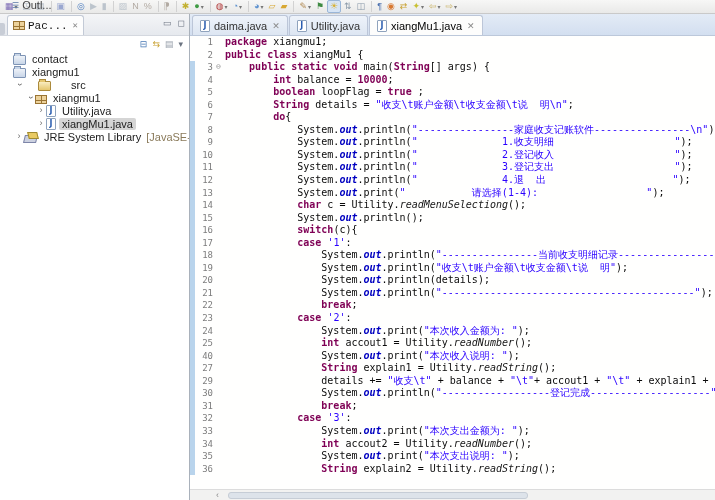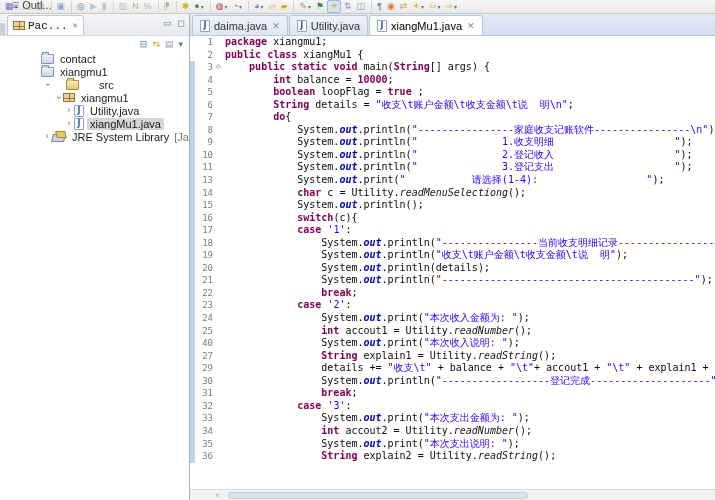--- a/index.html
+++ b/index.html
@@ -17,21 +17,21 @@
   
   .sidebar{width:190px;flex:0 0 190px;background:#ffffff;border-right:1px solid #a9b1bb;display:flex;flex-direction:column;}
   .vtabs{height:22px;background:linear-gradient(#f4f5f7,#e6e9ee);border-bottom:1px solid #d4d8df;display:flex;align-items:flex-end;font-size:11px;color:#333;position:relative;}
   .vtab{display:flex;align-items:center;gap:3px;height:20px;padding:0 5px;border-radius:3px 3px 0 0;color:#444;}
   .vtab.active{background:#fdfdfd;border:1px solid #c3cad6;border-bottom:none;color:#111;font-family:Liberation Mono, monospace;}
   .vtab .vclose{font-size:9px;color:#8a8a8a;margin-left:2px;}
   .vtab-frag{width:5px;height:12px;background:#c8cdd6;border-radius:0 2px 2px 0;margin-right:2px;}
   .winbtns{position:absolute;right:4px;top:4px;display:flex;gap:6px;font-size:9px;color:#6b7380;}
   .sb-toolbar{height:15px;display:flex;justify-content:flex-end;align-items:center;gap:5px;padding-right:6px;font-size:9px;}
   .tree{flex:1;padding-top:1px;font-size:11px;color:#1c1c1c;overflow:hidden;}
-  .trow{height:13px;display:flex;align-items:center;white-space:nowrap;margin-left:28px;}
+  .trow{height:13px;display:flex;align-items:flex-end;white-space:nowrap;}
   .arr{width:10px;flex:0 0 10px;text-align:center;font-size:9px;color:#6d6d6d;line-height:13px;}
   .arr.exp{transform:rotate(90deg);color:#333;}
   .tlabel{padding:0 3px;border-radius:2px;}
   .trow.sel .tlabel{background:#d5d5d5;}
   .tsuffix{color:#8a7a5a;margin-left:2px;}
   .tico{margin-right:3px;flex:0 0 auto;display:inline-block;}
   
   .i-proj{width:13px;height:10px;background:linear-gradient(#eef2f8,#c9d6e8);border:1px solid #7e94b5;border-radius:1px;position:relative;}
   .i-proj::before{content:"";position:absolute;top:-3px;left:0;width:5px;height:2px;background:#c9d6e8;border:1px solid #7e94b5;border-bottom:none;}
   .i-src{width:13px;height:10px;background:linear-gradient(#f9ecc0,#e5c66e);border:1px solid #ab8a3c;border-radius:1px;position:relative;}
@@ -264,20 +264,21 @@
           <div class="cl"><span class="strip"></span><span class="ln">2</span><span class="fold"></span><span class="ct"><span class="k">public</span><span class="p"> </span><span class="k">class</span><span class="p"> xiangMu1 {</span></span></div>
           <div class="cl rng"><span class="strip"></span><span class="ln">3</span><span class="fold">⊖</span><span class="ct"><span class="p">    </span><span class="k">public</span><span class="p"> </span><span class="k">static</span><span class="p"> </span><span class="k">void</span><span class="p"> main(</span><span class="k">String</span><span class="p">[] args) {</span></span></div>
           <div class="cl rng"><span class="strip"></span><span class="ln">4</span><span class="fold"></span><span class="ct"><span class="p">        </span><span class="k">int</span><span class="p"> balance = </span><span class="n">10000</span><span class="p">;</span></span></div>
           <div class="cl rng"><span class="strip"></span><span class="ln">5</span><span class="fold"></span><span class="ct"><span class="p">        </span><span class="k">boolean</span><span class="p"> loopFlag = </span><span class="k">true</span><span class="p"> ;</span></span></div>
           <div class="cl rng"><span class="strip"></span><span class="ln">6</span><span class="fold"></span><span class="ct"><span class="p">        </span><span class="k">String</span><span class="p"> details = </span><span class="s">"收支\t账户金额\t收支金额\t说  明\n"</span><span class="p">;</span></span></div>
           <div class="cl rng"><span class="strip"></span><span class="ln">7</span><span class="fold"></span><span class="ct"><span class="p">        </span><span class="k">do</span><span class="p">{</span></span></div>
           <div class="cl rng"><span class="strip"></span><span class="ln">8</span><span class="fold"></span><span class="ct"><span class="p">            System.</span><span class="f">out</span><span class="p">.println(</span><span class="s">"----------------家庭收支记账软件----------------\n"</span><span class="p">);</span></span></div>
           <div class="cl rng"><span class="strip"></span><span class="ln">9</span><span class="fold"></span><span class="ct"><span class="p">            System.</span><span class="f">out</span><span class="p">.println(</span><span class="s">"              1.收支明细                    "</span><span class="p">);</span></span></div>
           <div class="cl rng"><span class="strip"></span><span class="ln">10</span><span class="fold"></span><span class="ct"><span class="p">            System.</span><span class="f">out</span><span class="p">.println(</span><span class="s">"              2.登记收入                    "</span><span class="p">);</span></span></div>
           <div class="cl rng"><span class="strip"></span><span class="ln">11</span><span class="fold"></span><span class="ct"><span class="p">            System.</span><span class="f">out</span><span class="p">.println(</span><span class="s">"              3.登记支出                    "</span><span class="p">);</span></span></div>
+          <div class="cl rng"><span class="strip"></span><span class="ln">12</span><span class="fold"></span><span class="ct"><span class="p">            System.</span><span class="f">out</span><span class="p">.println(</span><span class="s">"              4.退  出                     "</span><span class="p">);</span></span></div>
           <div class="cl rng"><span class="strip"></span><span class="ln">13</span><span class="fold"></span><span class="ct"><span class="p">            System.</span><span class="f">out</span><span class="p">.print(</span><span class="s">"           请选择(1-4):                  "</span><span class="p">);</span></span></div>
           <div class="cl rng"><span class="strip"></span><span class="ln">14</span><span class="fold"></span><span class="ct"><span class="p">            </span><span class="k">char</span><span class="p"> c = Utility.</span><span class="m">readMenuSelectiong</span><span class="p">();</span></span></div>
           <div class="cl rng"><span class="strip"></span><span class="ln">15</span><span class="fold"></span><span class="ct"><span class="p">            System.</span><span class="f">out</span><span class="p">.println();</span></span></div>
           <div class="cl rng"><span class="strip"></span><span class="ln">16</span><span class="fold"></span><span class="ct"><span class="p">            </span><span class="k">switch</span><span class="p">(c){</span></span></div>
           <div class="cl rng"><span class="strip"></span><span class="ln">17</span><span class="fold"></span><span class="ct"><span class="p">            </span><span class="k">case</span><span class="p"> </span><span class="s">'1'</span><span class="p">:</span></span></div>
           <div class="cl rng"><span class="strip"></span><span class="ln">18</span><span class="fold"></span><span class="ct"><span class="p">                System.</span><span class="f">out</span><span class="p">.println(</span><span class="s">"----------------当前收支明细记录----------------"</span></span></div>
           <div class="cl rng"><span class="strip"></span><span class="ln">19</span><span class="fold"></span><span class="ct"><span class="p">                System.</span><span class="f">out</span><span class="p">.println(</span><span class="s">"收支\t账户金额\t收支金额\t说  明"</span><span class="p">);</span></span></div>
           <div class="cl rng"><span class="strip"></span><span class="ln">20</span><span class="fold"></span><span class="ct"><span class="p">                System.</span><span class="f">out</span><span class="p">.println(details);</span></span></div>
           <div class="cl rng"><span class="strip"></span><span class="ln">21</span><span class="fold"></span><span class="ct"><span class="p">                System.</span><span class="f">out</span><span class="p">.println(</span><span class="s">"------------------------------------------"</span><span class="p">);</span></span></div>
           <div class="cl rng"><span class="strip"></span><span class="ln">22</span><span class="fold"></span><span class="ct"><span class="p">                </span><span class="k">break</span><span class="p">;</span></span></div>

